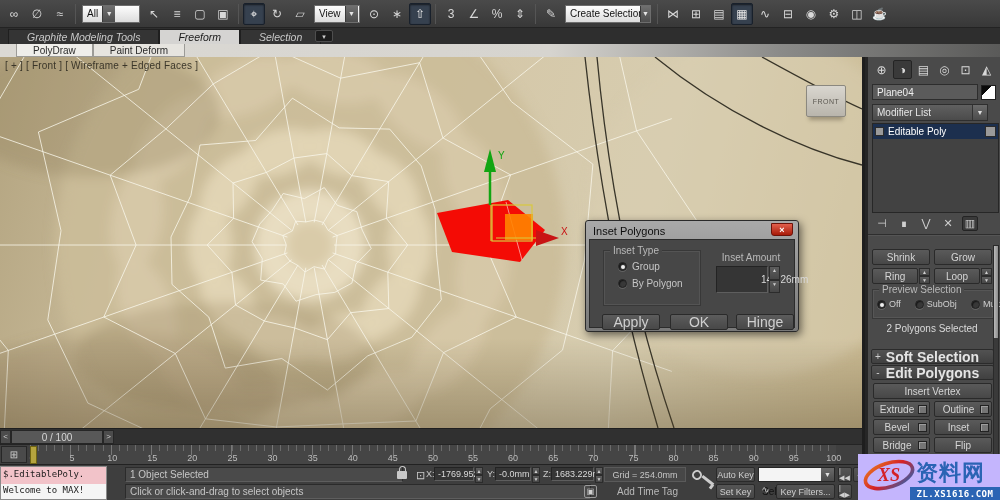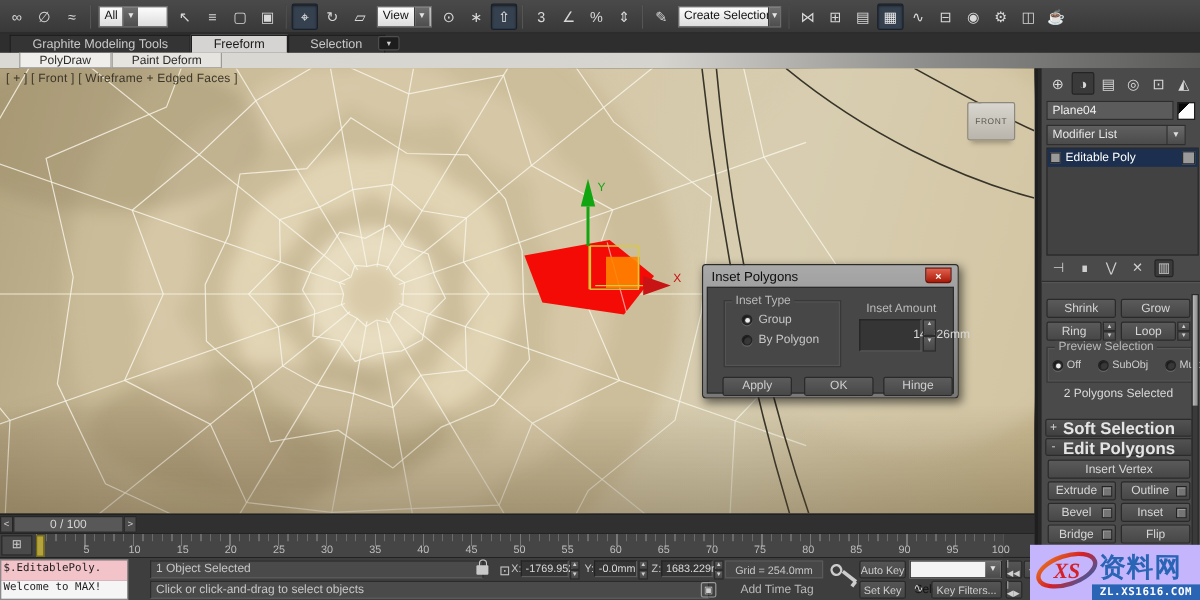--- a/index.html
+++ b/index.html
@@ -18,21 +18,21 @@
   .tb-icon.pressed { background:#36414f; border:1px solid #18202b; box-shadow:inset 0 1px 2px rgba(0,0,0,.6); color:#eaeaea; }
   .tb-dd { height:18px; background:linear-gradient(#fdfdfd,#dcdcdc); border:1px solid #6d6d6d;
     display:flex; align-items:center; font-size:10px; color:#111; margin:0 2px; }
   .tb-dd .dd-text { padding:0 4px; overflow:hidden; white-space:nowrap; }
   .tb-dd .dd-arrow { width:13px; height:100%; background:linear-gradient(#6f6f6f,#4d4d4d);
     border-left:1px solid #3a3a3a; color:#e5e5e5; font-size:7px; display:flex; align-items:center; justify-content:center; }
   .dd-all { width:58px; } .dd-view { width:46px; } .dd-selset { width:86px; }
 
   
   .ribbon-tabs { position:absolute; left:0; top:28px; width:1000px; height:16px;
-    background:#2e2e2e; display:flex; align-items:flex-end; padding-left:8px; }
+    background:#2e2e2e; display:flex; align-items:flex-end; padding-left:8px;font-style:italic; }
   .ribbon-tab { height:15px; padding:0 18px; font-size:10.5px; color:#c9c9c9;
     display:flex; align-items:center; border:1px solid #1f1f1f; border-bottom:none; background:#343434; }
   .ribbon-tab.active { background:#d5d4d2; color:#1a1a1a; }
   .ribbon-toggle { width:18px; height:12px; margin-left:10px; margin-bottom:2px; background:#1d1d1d;
     border:1px solid #4e4e4e; border-radius:2px; color:#cfcfcf; font-size:7px; text-align:center; line-height:11px; }
   .ribbon-subrow { position:absolute; left:0; top:44px; width:1000px; height:13px;
     background:linear-gradient(90deg,#dbd9d4 0%,#d6d4cf 55%,#8b8b89 78%,#5a5a59 100%); display:flex; padding-left:16px; }
   .ribbon-subtab { height:13px; padding:0 16px; font-size:10px; color:#2b2b2b;
     display:flex; align-items:center; background:#e6e4df; border:1px solid #9c9b97; border-top:none; }
   .ribbon-subtab.active { background:#efeeea; }
@@ -71,21 +71,21 @@
   .inset-amount-label { position:absolute; left:118px; top:12px; width:86px; text-align:center; font-size:10px; color:#b9b9b9; }
   .spin-field { position:absolute; display:flex; }
   .dlg-spin { left:126px; top:26px; }
   .num-box { background:#353535; border:1px solid #232323; border-bottom-color:#5e5e5e; border-right-color:#5e5e5e;
     color:#d9d9d9; font-size:10px; display:flex; align-items:center; padding:0 3px; }
   .dlg-spin .num-box { width:52px; height:27px;padding-left:44px; }
   .spinner { width:11px; display:flex; flex-direction:column; margin-left:1px; }
   .spinner span { flex:1; background:linear-gradient(#5d5d5d,#474747); border:1px solid #2c2c2c;
     font-size:5px; color:#cfcfcf; text-align:center; line-height:6px; }
   .dlg-btn { position:absolute; top:74px; width:58px; height:16px; background:linear-gradient(#5c5c5c,#484848);
-    border:1px solid #2a2a2a; border-radius:2px; color:#cfcfcf; font-size:10px; text-align:center; line-height:14px; }
+    border:1px solid #2a2a2a; border-radius:2px; color:#cfcfcf; font-size:14px; text-align:center; line-height:14px; }
   .btn-apply { left:12px; } .btn-ok { left:80px; } .btn-cancel { left:146px; }
 
   
   .cmd-panel { position:absolute; left:865px; top:57px; width:135px; height:443px; background:#4a4a4a;
     border-left:3px solid #262626; z-index:10; font-size:10px; color:#d6d6d6; }
   .panel-tabs { display:flex; gap:2px; padding:3px 2px 3px 4px; height:26px; }
   .panel-tab { width:19px; height:19px; display:flex; align-items:center; justify-content:center;
     color:#d9d9d9; font-size:12px; border:1px solid transparent; border-radius:2px; }
   .panel-tab.active { background:#3a3a3a; border-color:#242424; }
   .name-row { display:flex; align-items:center; padding:1px 4px; gap:3px; }

